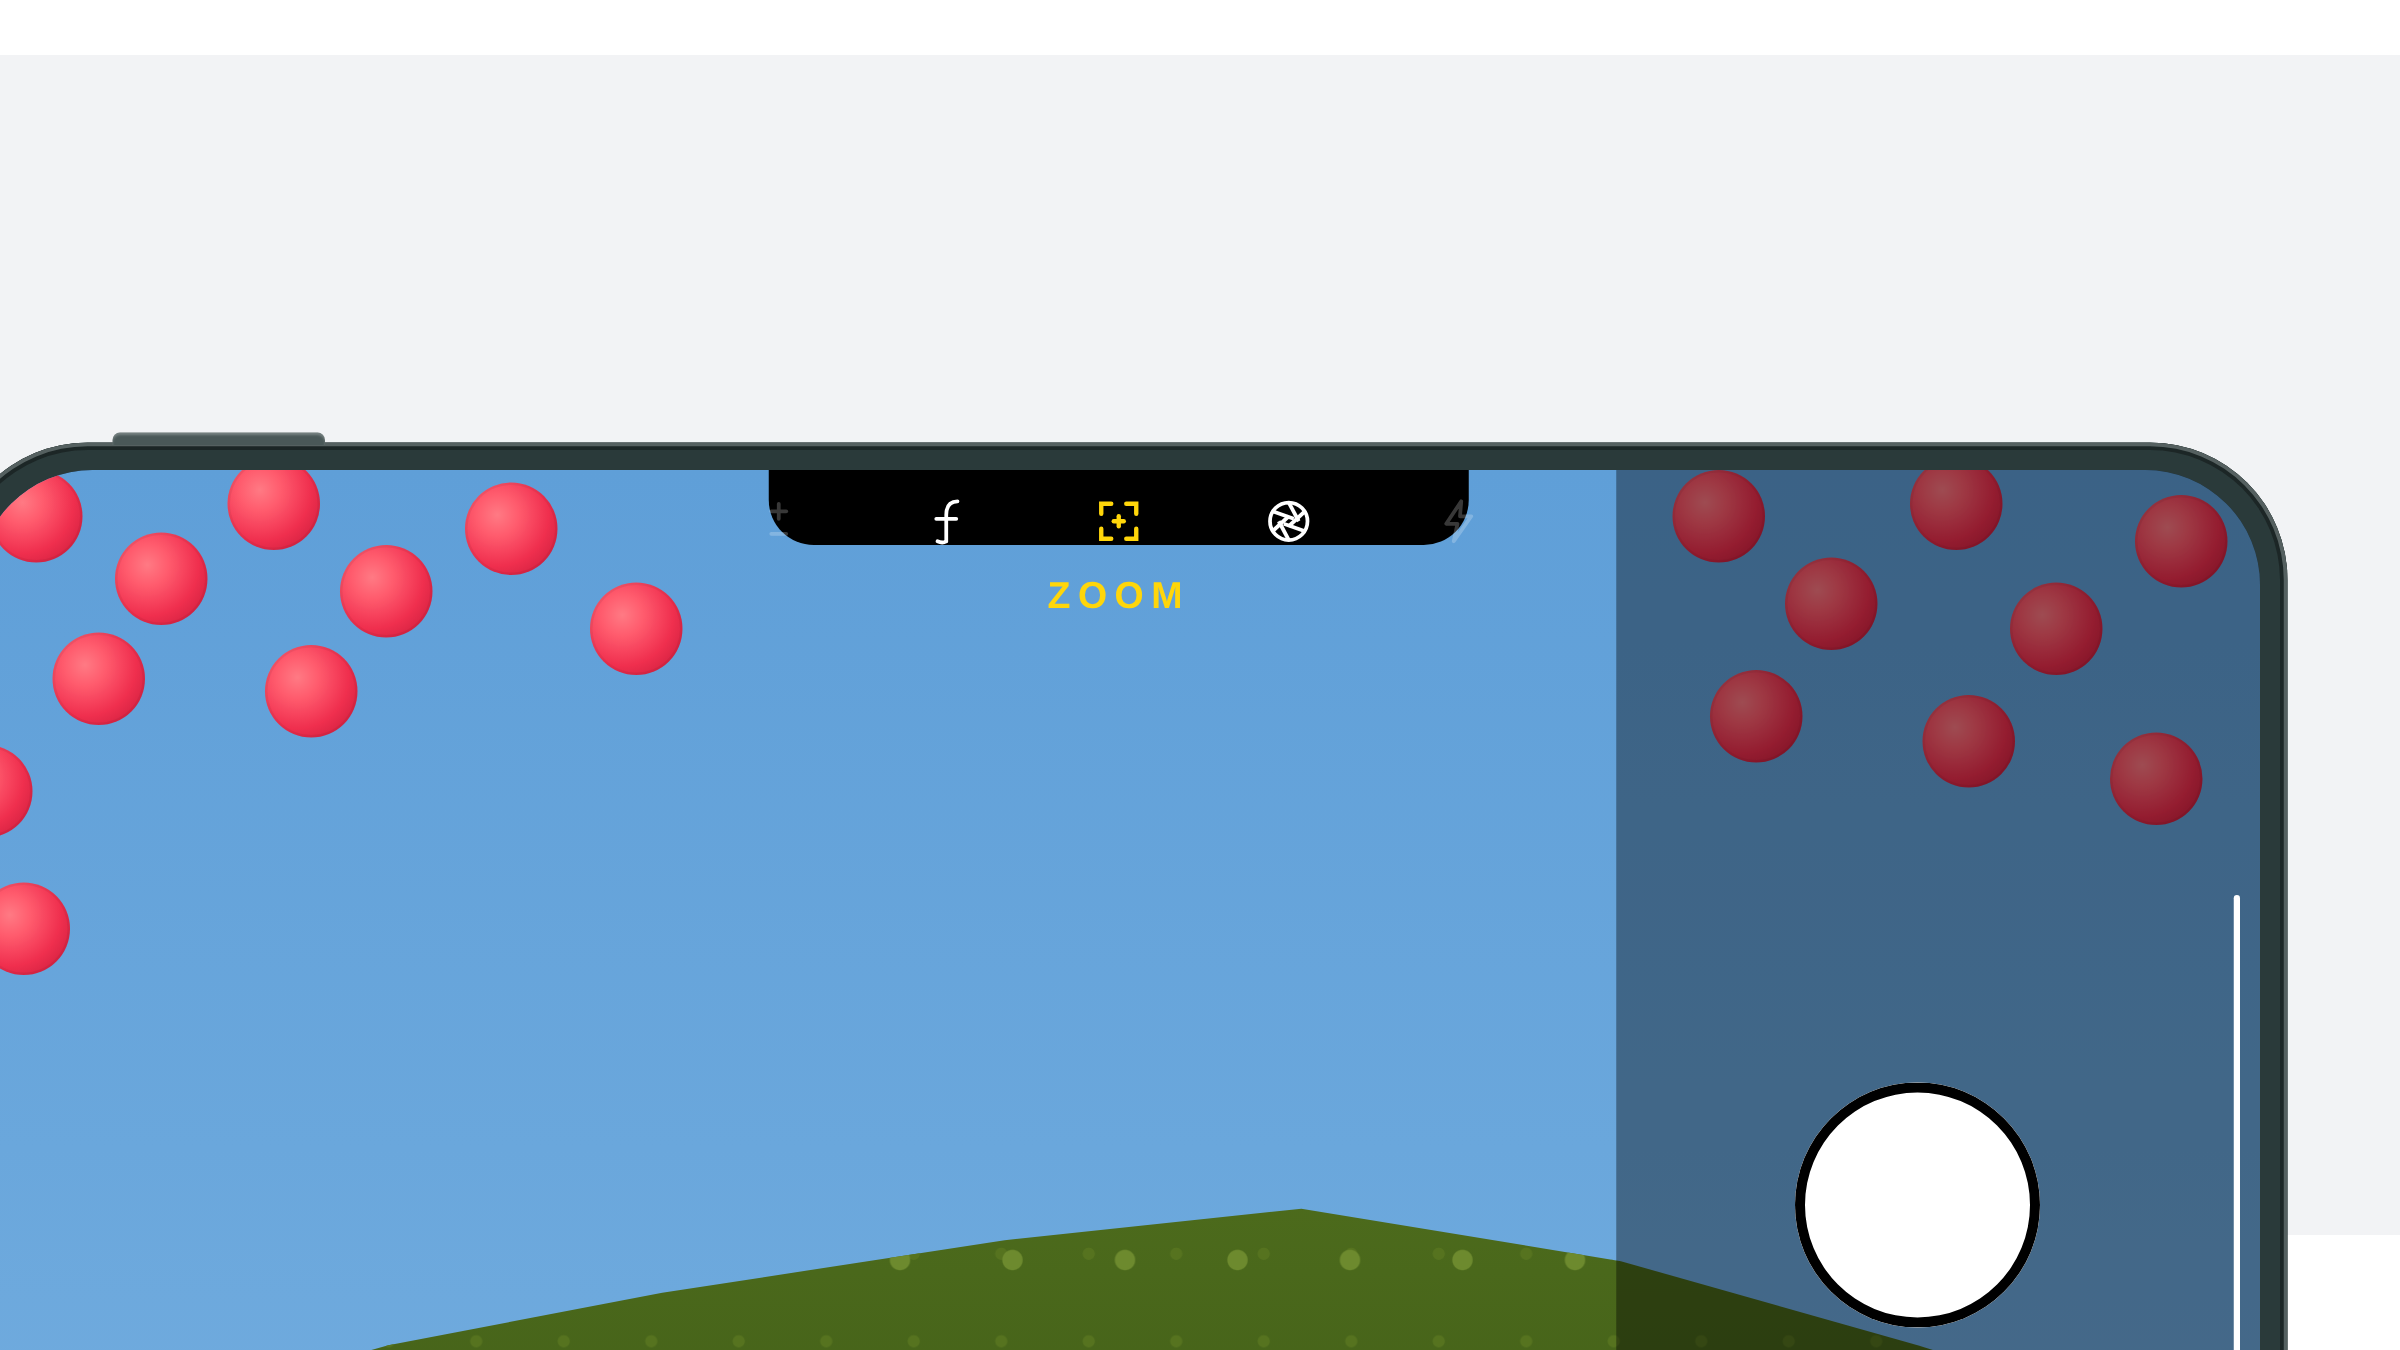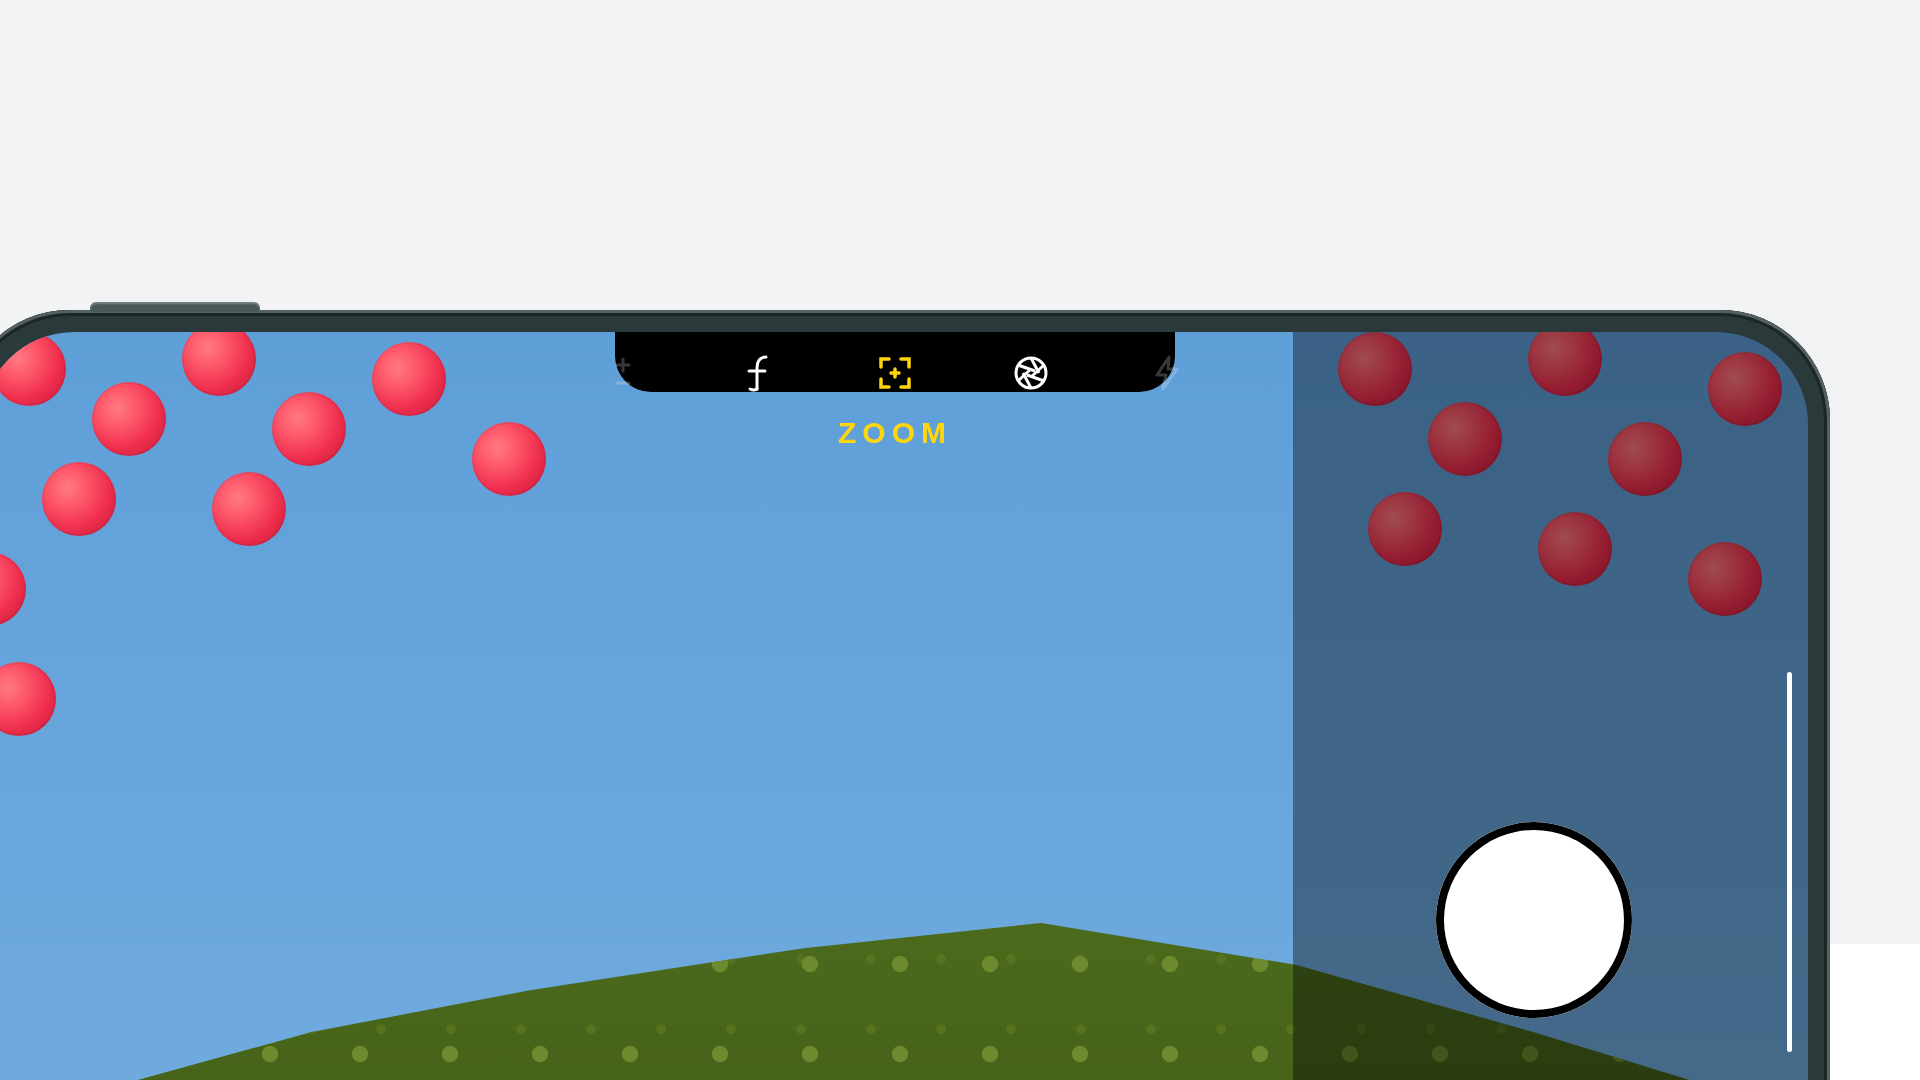--- a/index.html
+++ b/index.html
@@ -1,17 +1,17 @@
 <!DOCTYPE html>
 <html><head>
   <meta charset="utf-8">
   <style>
     * { margin:0; padding:0; box-sizing:border-box; }
     html,body{width:1920px;height:1080px;overflow:hidden;font-family:-apple-system,Helvetica,Arial,sans-serif;}
-    .stage{position:relative;width:1920px;height:944px;background:#f2f3f5;}
+    .stage{position:relative;width:1920px;height:944px;background:#f2f3f5;margin-top:44px;}
 
     
     .device{
       position:absolute;
       left:-40px;               
       top:310px;
       width:1870px;
       height:1400px;            
       background:#2a3a3a;       
       border-radius:110px;

